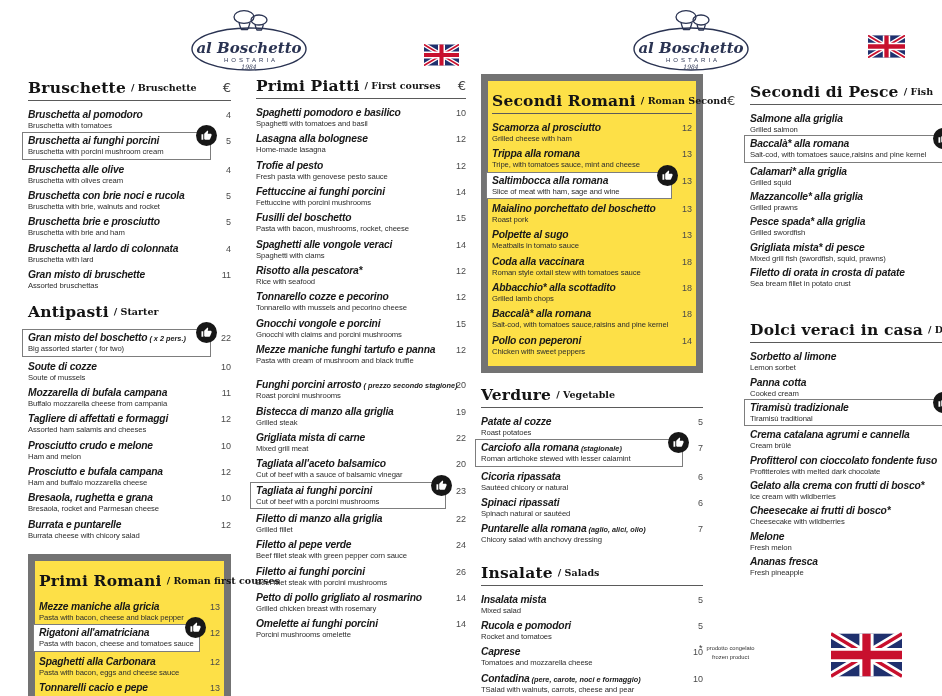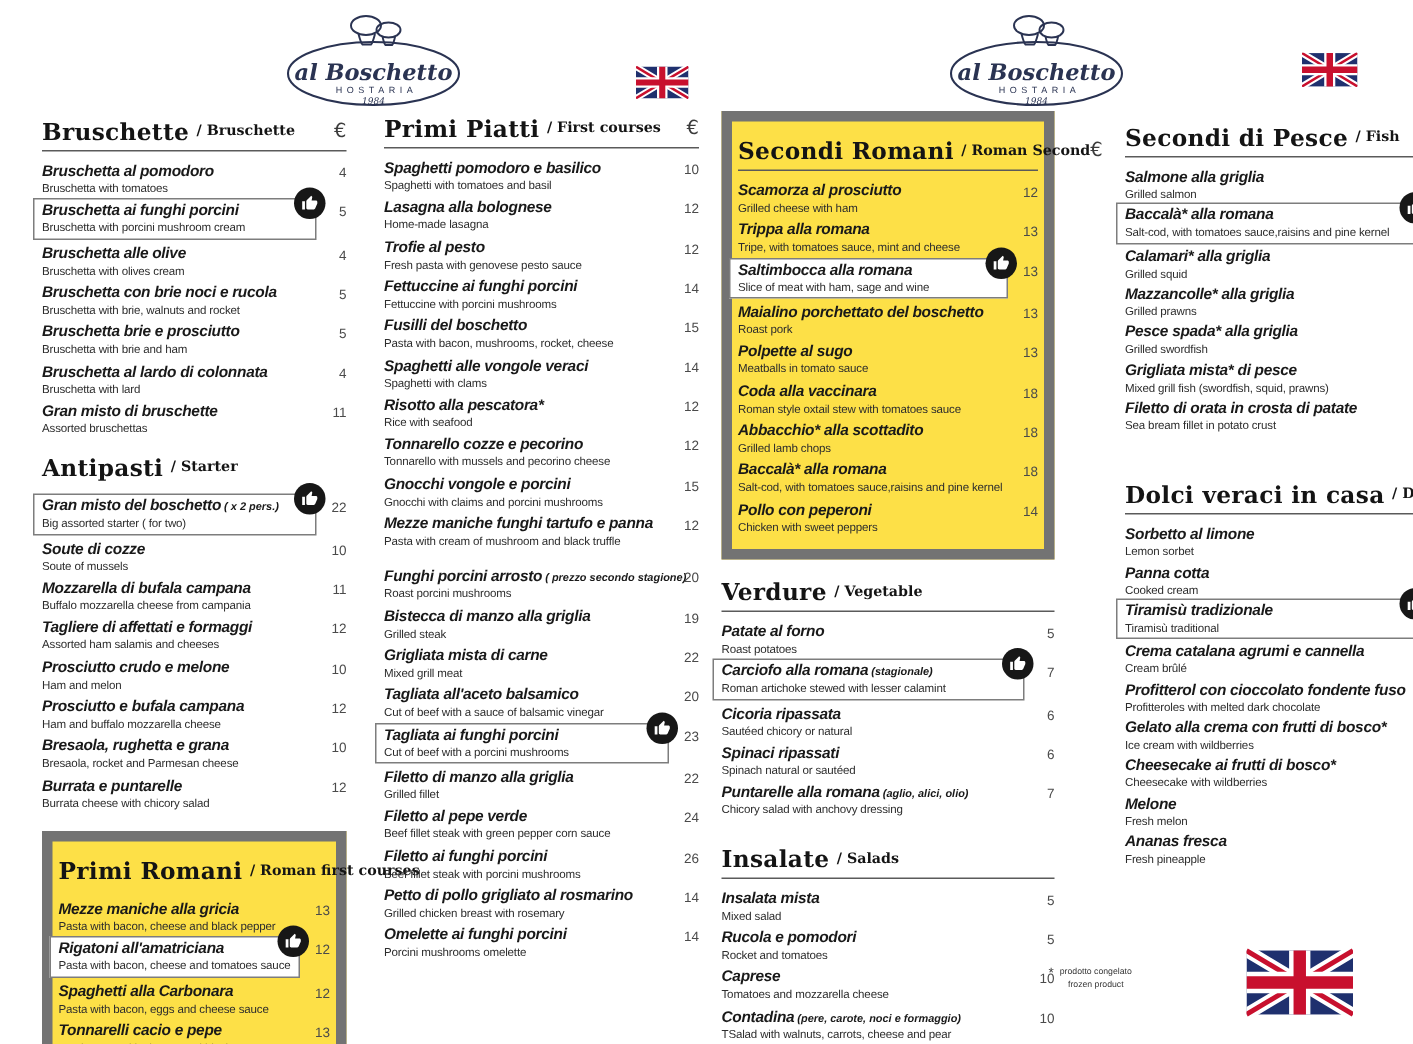--- a/index.html
+++ b/index.html
@@ -521,21 +521,21 @@
           <div class="item-price">14</div>
         </div>
       </section>
       <section class="menu-section">
         <div class="sec-head ruled">
           <span class="sec-title">Verdure</span>
           <span class="sec-sub">/ Vegetable</span>
         </div>
         <div class="item">
           <div class="item-text">
-            <div class="item-name">Patate al forno</div>
+            <div class="item-name">Patate al cozze</div>
             <div class="item-desc">Roast potatoes</div>
           </div>
           <div class="item-price">5</div>
         </div>
         <div class="item featured">
           <div class="item-text">
             <div class="item-name">Carciofo alla romana<span class="item-note"> (stagionale)</span></div>
             <div class="item-desc">Roman artichoke stewed with lesser calamint</div>
           </div>
           <div class="item-price">7</div>

